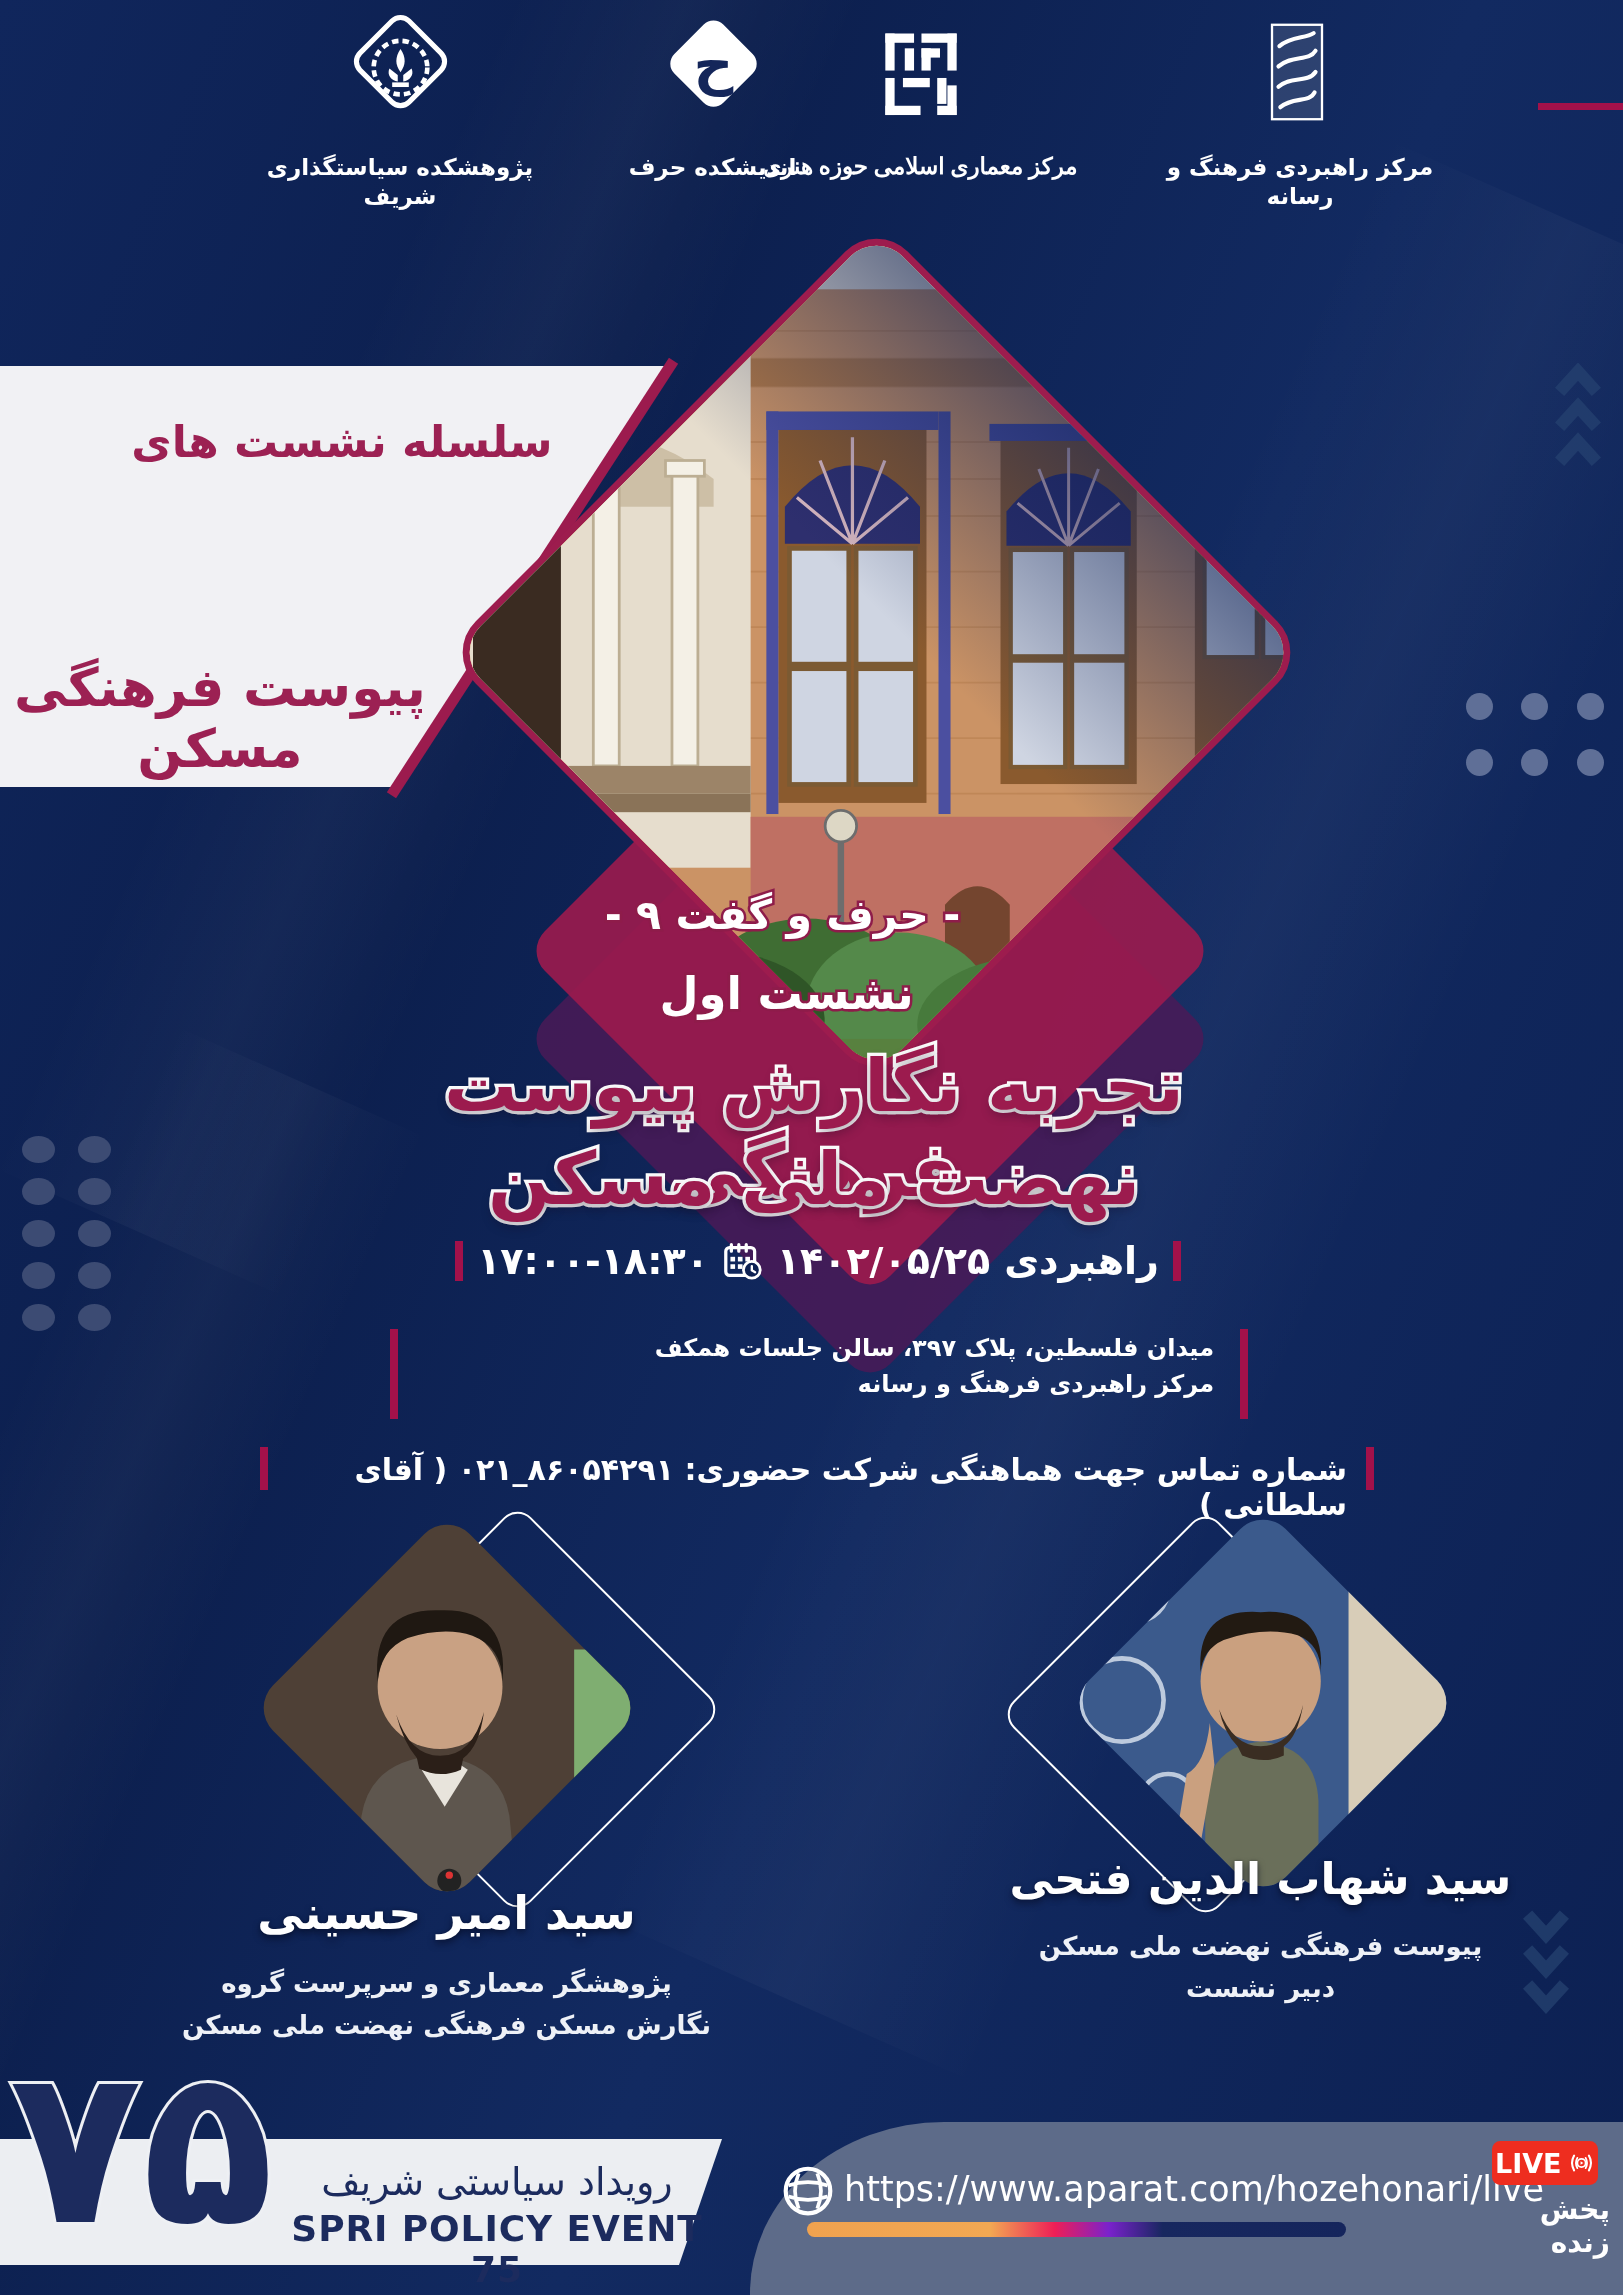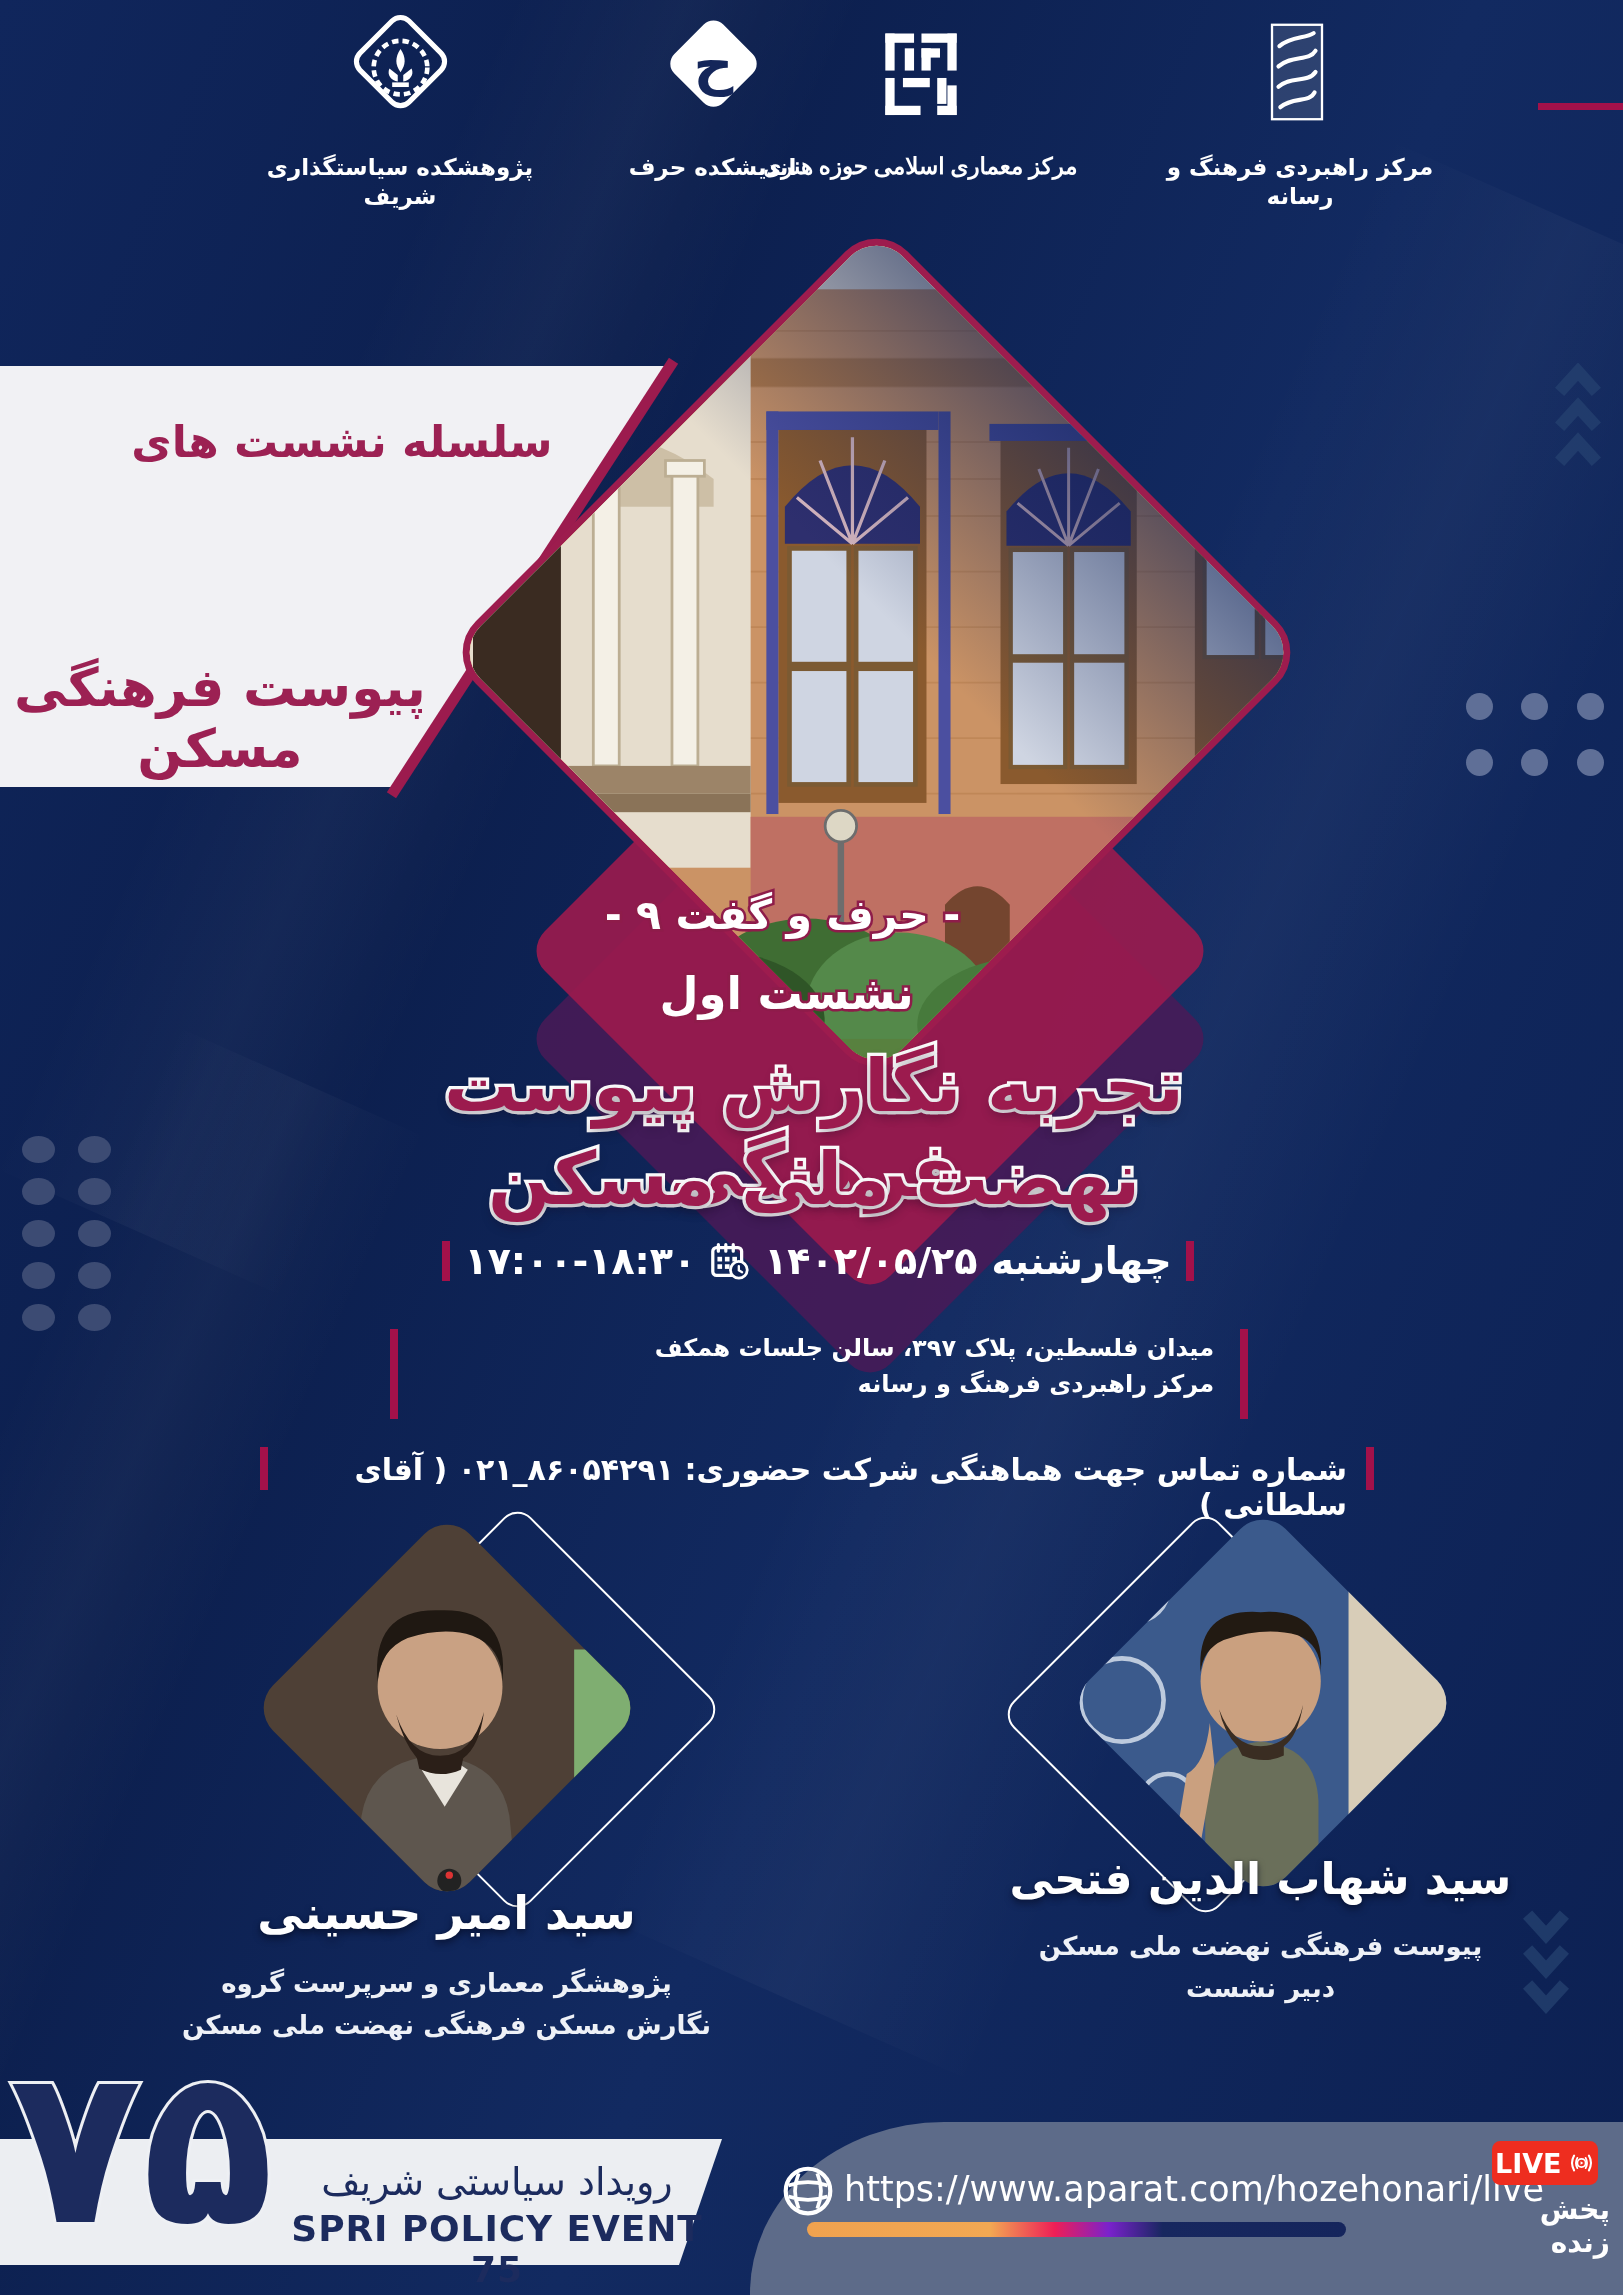--- a/index.html
+++ b/index.html
@@ -246,21 +246,21 @@
     </div>
   </div>
 
   <div class="abs title-line stroke-maroon" style="left:551px;top:891px;width:463px;font-size:41px;">- حرف و گفت ۹ -</div>
   <div class="abs title-line stroke-maroon" style="left:555px;top:967px;width:463px;font-size:45px;">نشست اول</div>
   <div class="abs title-line stroke-white" style="left:305px;top:1043px;width:1018px;font-size:73px;">تجربه نگارش پیوست فرهنگی</div>
   <div class="abs title-line stroke-white" style="left:305px;top:1136px;width:1018px;font-size:73px;">نهضت ملی مسکن</div>
 
   <div class="abs" style="left:396px;top:1235px;width:844px;height:52px;display:flex;align-items:center;justify-content:center;gap:14px;">
     <div class="vbar" style="height:40px;"></div>
-    <span class="info-text" style="font-size:38px;">چهارشنبه</span>
+    <span class="info-text" style="font-size:38px;">راهبردی</span>
     <span class="info-text" style="font-size:38px;" dir="ltr">۱۴۰۲/۰۵/۲۵</span>
     <svg width="40" height="40" viewBox="0 0 86 86">
       <rect x="6" y="14" width="62" height="60" rx="8" fill="none" stroke="#fff" stroke-width="7"></rect>
       <path d="M18 8 L18 22 M34 8 L34 22 M50 8 L50 22" stroke="#fff" stroke-width="7" stroke-linecap="round"></path>
       <g fill="#fff">
           <rect x="16" y="34" width="10" height="10"></rect>
           <rect x="32" y="34" width="10" height="10"></rect>
           <rect x="48" y="34" width="10" height="10"></rect>
           <rect x="16" y="50" width="10" height="10"></rect>
           <rect x="32" y="50" width="10" height="10"></rect>

